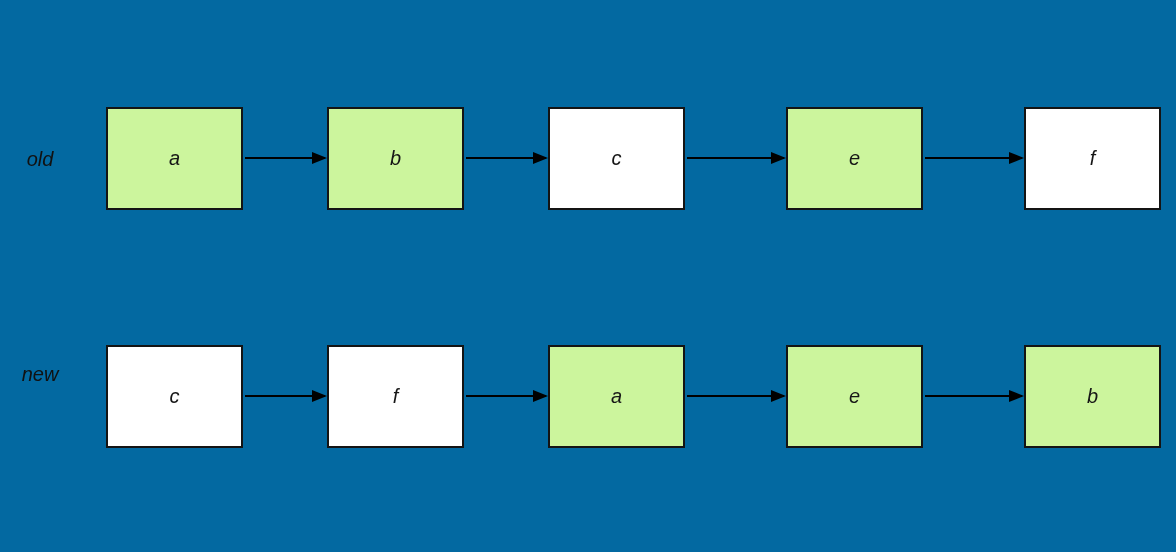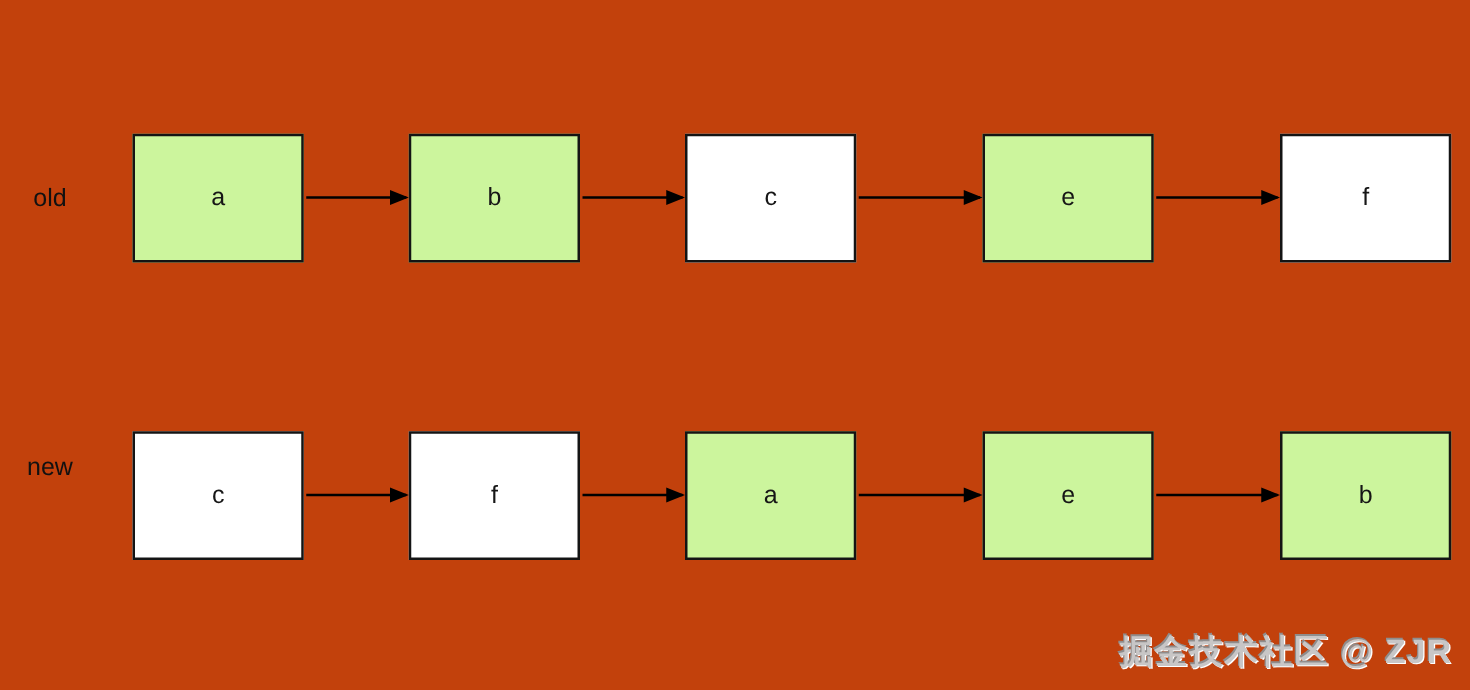--- a/index.html
+++ b/index.html
@@ -5,22 +5,23 @@
   html, body {
     margin: 0;
     padding: 0;
     background: #ffffff;
     font-family: "Liberation Sans", "DejaVu Sans", sans-serif;
   }
   .canvas {
     position: relative;
     width: 1176px;
     height: 552px;
-    background: #c2410c;
+    background: #0369a1;
     overflow: hidden;
+    font-style: italic;
   }
   .row-label {
     position: absolute;
     width: 70px;
     text-align: center;
     font-size: 20px;
     color: #111111;
     line-height: 24px;
   }
   .row-label.old { left: 5px; top: 147px; }
@@ -124,15 +125,14 @@
   </div>
   <div class="node c5 r2 highlight">
     <span class="node-label">b</span>
   </div>
 
   <div class="arrow ar2 a12"></div>
   <div class="arrow ar2 a23"></div>
   <div class="arrow ar2 a34"></div>
   <div class="arrow ar2 a45"></div>
 
-  <div class="watermark">掘金技术社区 @ ZJR</div>
 
 </div>
 
 </body></html>

